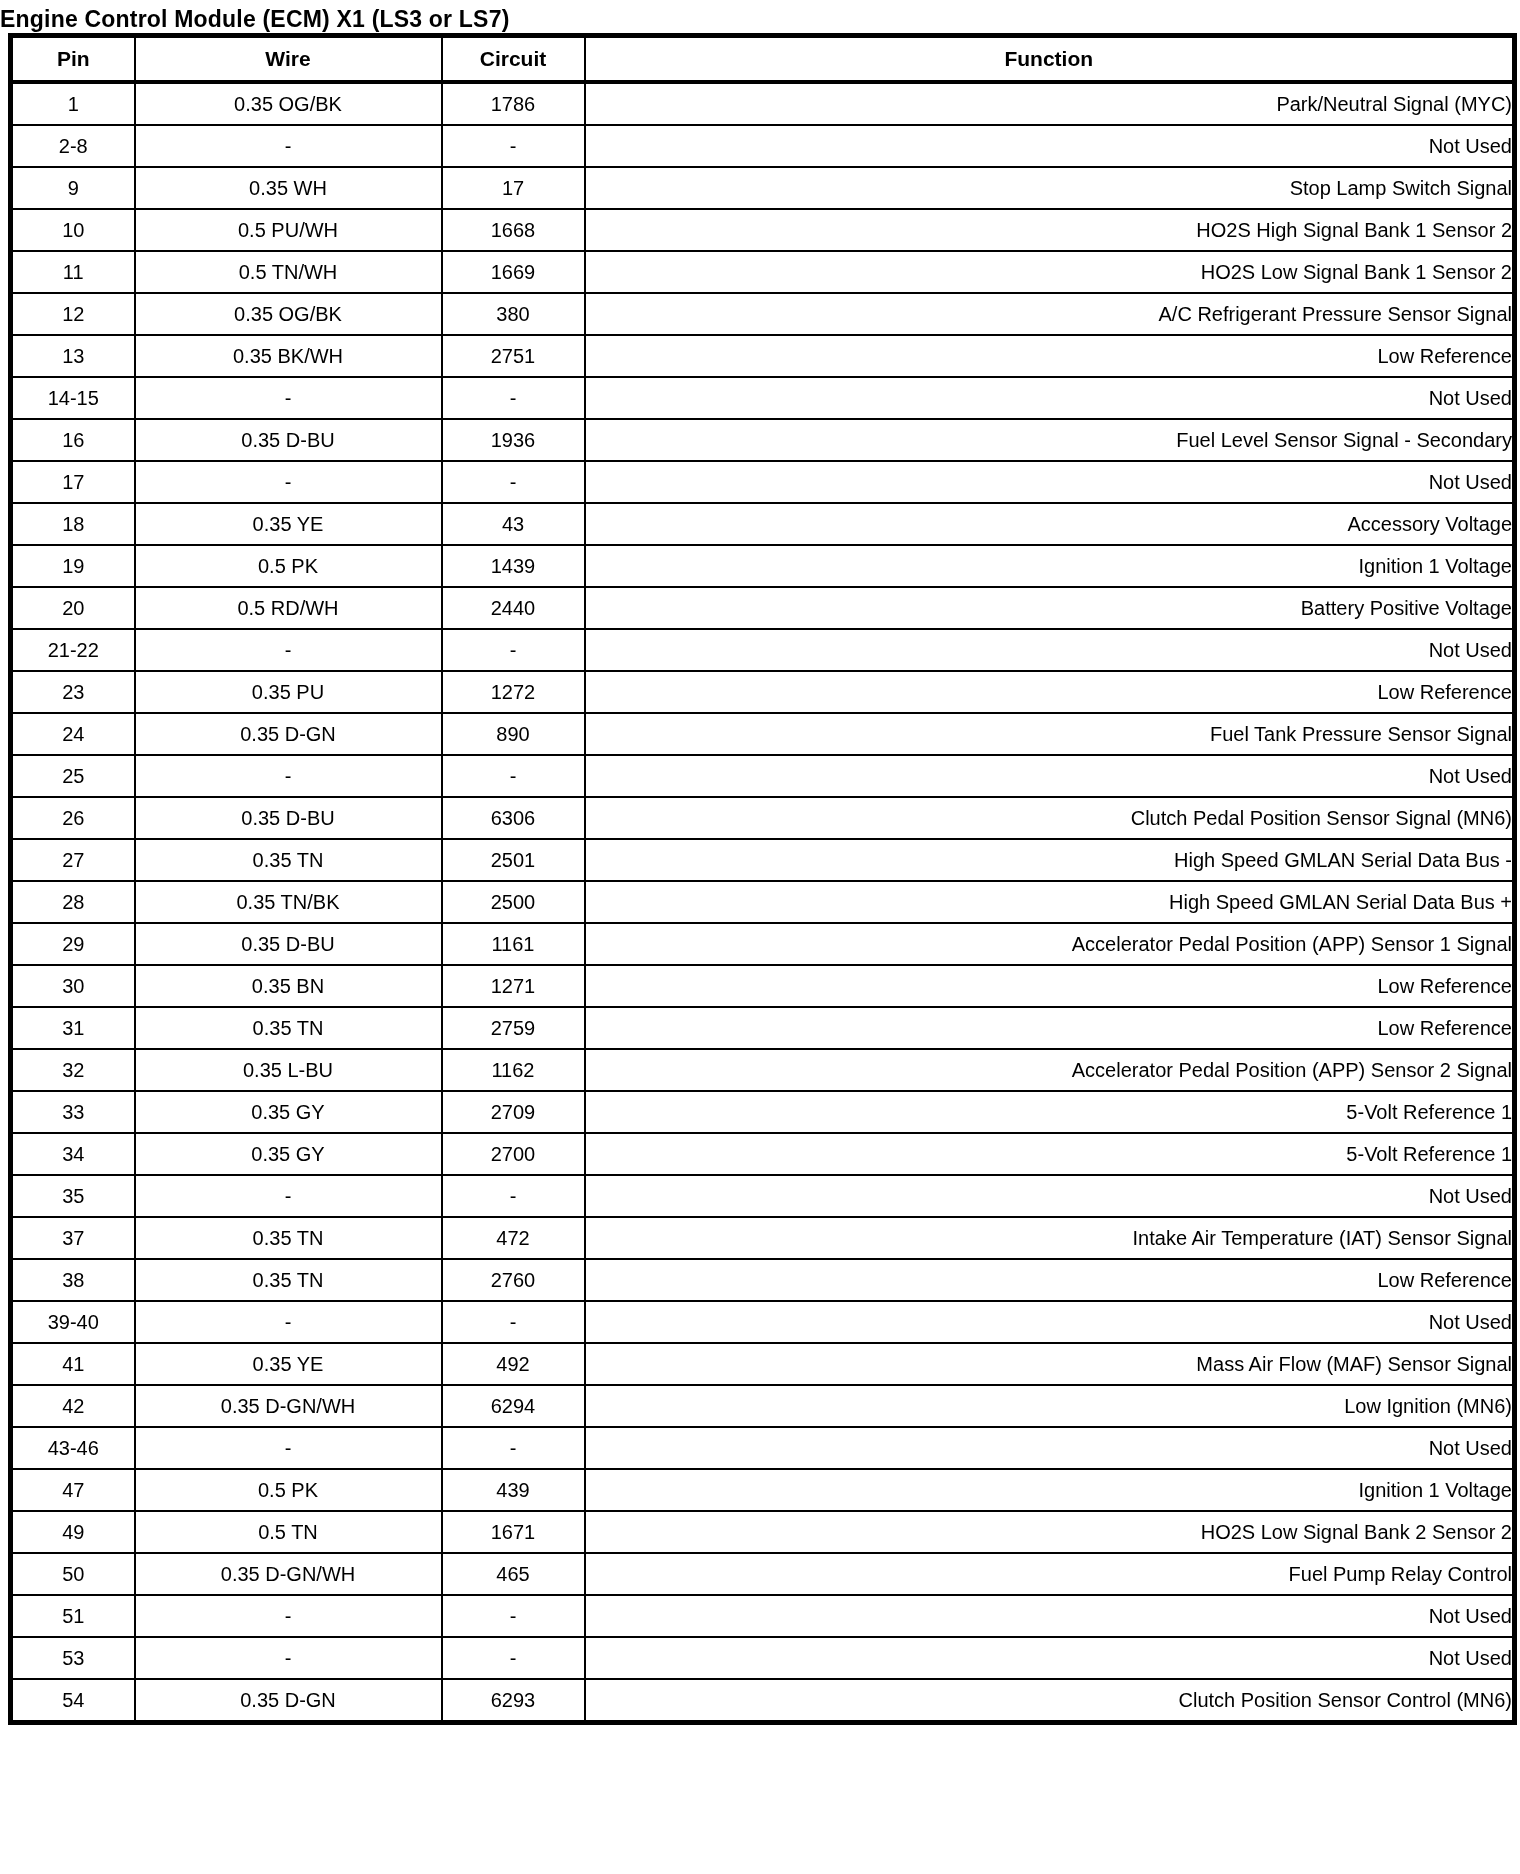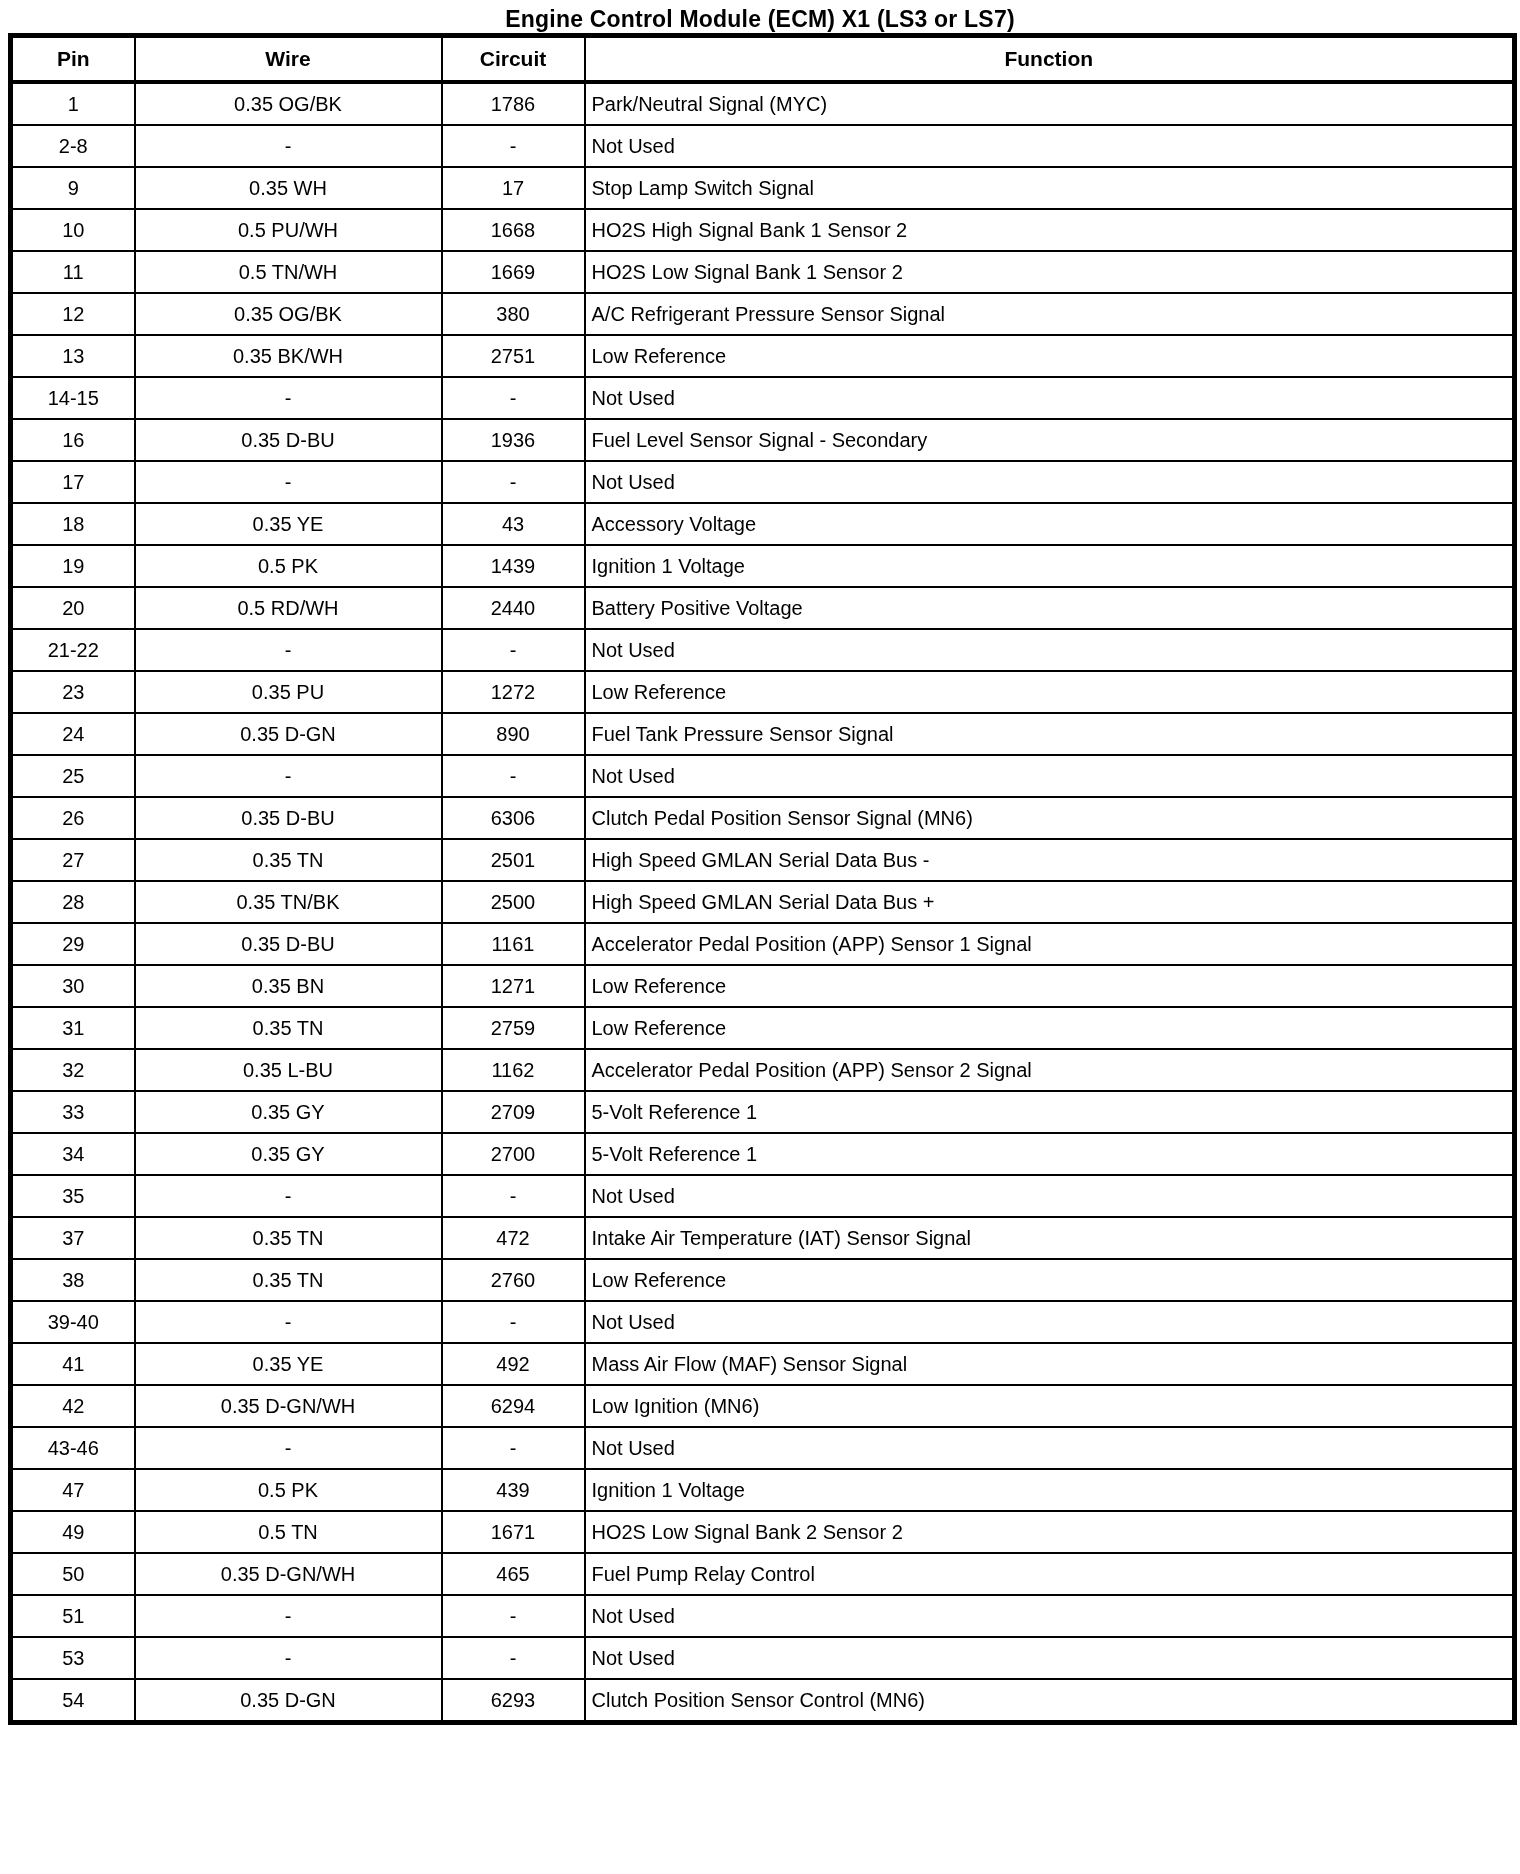--- a/index.html
+++ b/index.html
@@ -8,21 +8,20 @@
   }
   body {
     width: 1520px;
     height: 1874px;
     background: #ffffff;
     color: #000000;
     font-family: "Liberation Sans", sans-serif;
     -webkit-font-smoothing: antialiased;
   }
   .page-title {
-    text-align: center;
     font-weight: bold;
     font-size: 23px;
     line-height: 26px;
     padding-top: 6px;
     letter-spacing: 0.2px;
   }
   table.pinout {
     border-collapse: collapse;
     table-layout: fixed;
     width: 1504px;
@@ -41,21 +40,21 @@
     white-space: nowrap;
     overflow: hidden;
   }
   table.pinout th {
     font-weight: bold;
     font-size: 21px;
     height: 42px;
     border-bottom: 4px solid #000000;
   }
   table.pinout td.col-function {
-    text-align: left;
+    text-align: right;
     padding-left: 6px;
   }
 </style>
 </head>
 <body>
 
 <div class="page-title">Engine Control Module (ECM) X1 (LS3 or LS7)</div>
 
 <table class="pinout">
   <colgroup>

